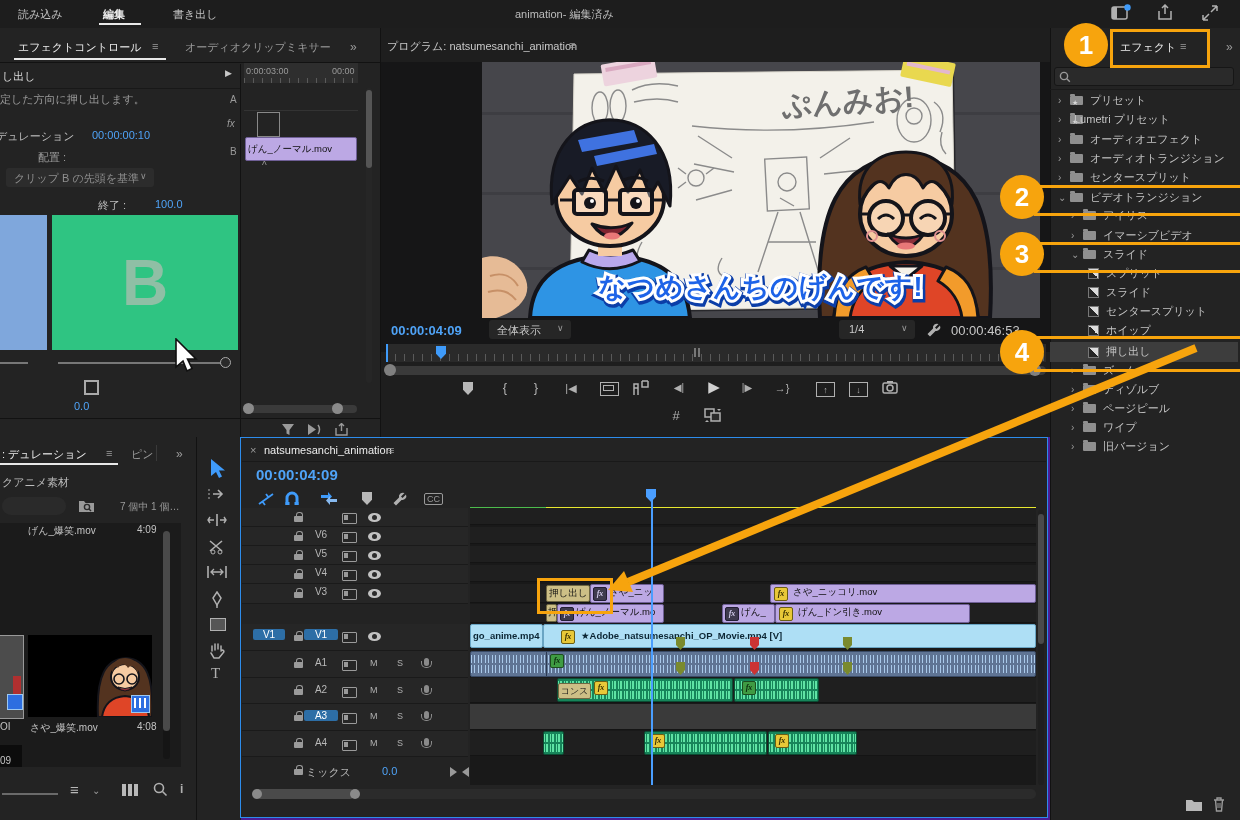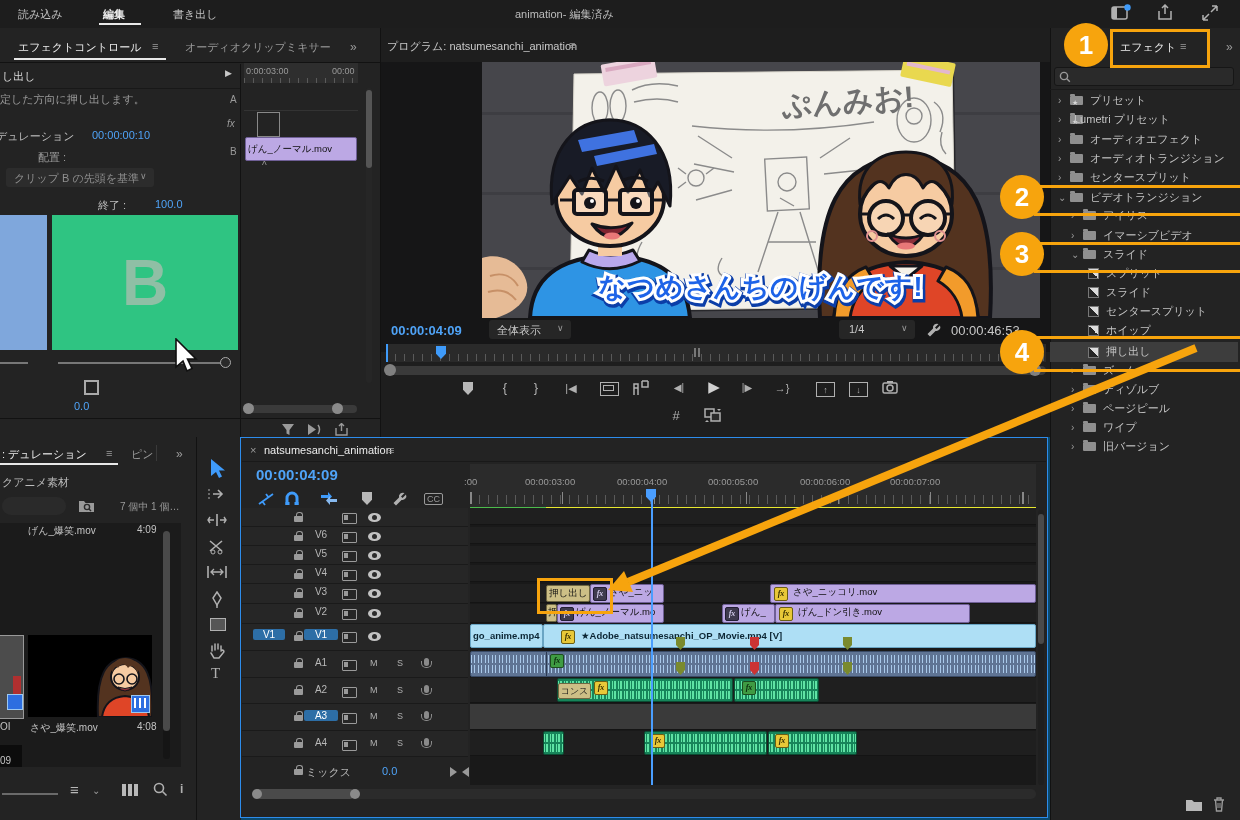--- a/index.html
+++ b/index.html
@@ -1,16 +1,16 @@
 <!DOCTYPE html>
 <html><head>
 <meta charset="utf-8">
 <style>
   html,body{margin:0;padding:0;background:#101010}
-  #app{position:relative;width:1240px;height:820px;background:#0c4a6e;overflow:hidden;
+  #app{position:relative;width:1240px;height:820px;background:#4c1d95;overflow:hidden;
        font-family:"Liberation Sans","DejaVu Sans",sans-serif;font-size:11px;color:#c8c8c8;}
   .abs{position:absolute}
   .nw{white-space:nowrap}
   .blue{color:#4FA3F7}
   .dim{color:#9a9a9a}
   .wht{color:#ececec}
   .panel{background:#232323}
   .hline{position:absolute;background:#121212;height:1px}
   .vline{position:absolute;background:#121212;width:1px}
   
@@ -430,30 +430,20 @@
   <svg class="abs" style="left:320px;top:491px" width="18" height="15">
       <polygon points="1,4 8,4 8,1 12,5.5 8,10 8,7 1,7" fill="#3F9BFA"></polygon>
       <polygon points="17,8 10,8 10,5 6,9.5 10,14 10,11 17,11" fill="#87b9ef"></polygon>
     </svg>
   <div class="pentagon" style="left:362px;top:492px"></div>
   <svg class="abs" style="left:392px;top:491px" width="16" height="16">
       <path d="M14 3.5 L10.5 7 L9 5.5 L12.5 2 A4 4 0 0 0 7 6.5 L1.5 12 L4 14.5 L9.5 9 A4 4 0 0 0 14 3.5 Z" fill="#b0b0b0"></path>
     </svg>
   <span class="abs" style="left:424px;top:493px;font-size:9px;color:#9a9a9a;border:1px solid #9a9a9a;border-radius:2px;padding:0 2px">CC</span>
 
-  <div class="abs" style="left:470px;top:464px;width:566px;height:43px;background:#2b2b2b">
-    <span class="abs nw dim" style="left:-6px;top:12px;font-size:9.5px">:00</span>
-    <span class="abs nw dim" style="left:55px;top:12px;font-size:9.5px">00:00:03:00</span>
-    <span class="abs nw dim" style="left:147px;top:12px;font-size:9.5px">00:00:04:00</span>
-    <span class="abs nw dim" style="left:238px;top:12px;font-size:9.5px">00:00:05:00</span>
-    <span class="abs nw dim" style="left:330px;top:12px;font-size:9.5px">00:00:06:00</span>
-    <span class="abs nw dim" style="left:420px;top:12px;font-size:9.5px">00:00:07:00</span>
-    <div class="ticks" style="left:0;top:31px;width:566px;height:9px"></div>
-    <div class="abs" style="left:0;top:28px;width:566px;height:12px;background:repeating-linear-gradient(90deg,#888 0 1.5px,rgba(0,0,0,0) 1.5px 92px)"></div>
-  </div>
   <div class="abs" style="left:470px;top:507px;width:76px;height:3px;background:#4CBB4C"></div>
   <div class="abs" style="left:546px;top:507px;width:490px;height:3px;background:#E7E72F"></div>
 
   <div class="abs" style="left:470px;top:510px;width:566px;height:275px;background:#191919"></div>
   <div class="abs" style="left:470px;top:508px;width:566px;height:16px;background:#1f1f1f;border-bottom:1px solid #141414"></div>
   <div class="abs" style="left:470px;top:527px;width:566px;height:16px;background:#1f1f1f;border-bottom:1px solid #141414"></div>
   <div class="abs" style="left:470px;top:546px;width:566px;height:16px;background:#1f1f1f;border-bottom:1px solid #141414"></div>
   <div class="abs" style="left:470px;top:565px;width:566px;height:16px;background:#1f1f1f;border-bottom:1px solid #141414"></div>
   <div class="abs" style="left:470px;top:584px;width:566px;height:18px;background:#1f1f1f;border-bottom:1px solid #141414"></div>
   <div class="abs" style="left:470px;top:604px;width:566px;height:18px;background:#1f1f1f;border-bottom:1px solid #141414"></div>
@@ -486,26 +476,20 @@
       <span class="tl" style="top:2px">V4</span>
       <span class="pt" style="left:100px;top:5px"></span>
       <span class="ey" style="left:126px;top:5px"></span>
     </div>
   <div class="trow" style="top:584px;height:20px">
       <span class="lk" style="left:52px;top:8px"></span>
       <span class="tl" style="top:2px">V3</span>
       <span class="pt" style="left:100px;top:5px"></span>
       <span class="ey" style="left:126px;top:5px"></span>
     </div>
-  <div class="trow" style="top:604px;height:20px">
-      <span class="lk" style="left:52px;top:8px"></span>
-      <span class="tl" style="top:2px">V2</span>
-      <span class="pt" style="left:100px;top:5px"></span>
-      <span class="ey" style="left:126px;top:5px"></span>
-    </div>
   <div class="trow" style="top:624px;height:27px">
     <span class="src" style="top:5px">V1</span>
     <span class="lk" style="left:52px;top:11px"></span>
     <span class="tl sel" style="top:5px">V1</span>
     <span class="pt" style="left:100px;top:8px"></span>
       <span class="ey" style="left:126px;top:8px"></span>
   </div>
   <div class="trow" style="top:651px;height:27px">
       <span class="lk" style="left:52px;top:11px"></span>
       <span class="tl" style="top:6px">A1</span>

